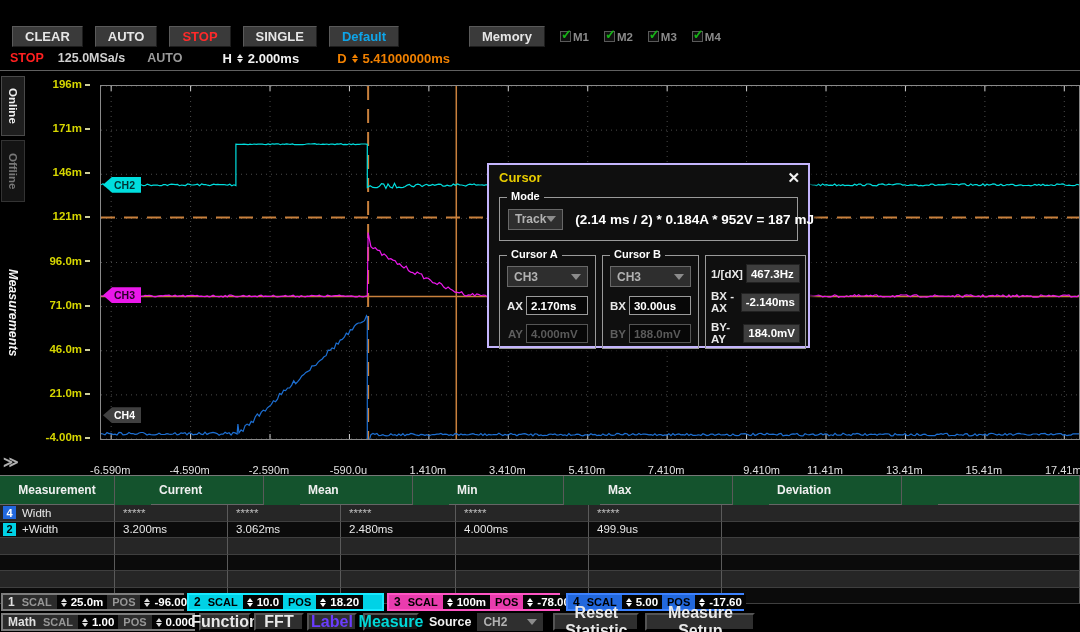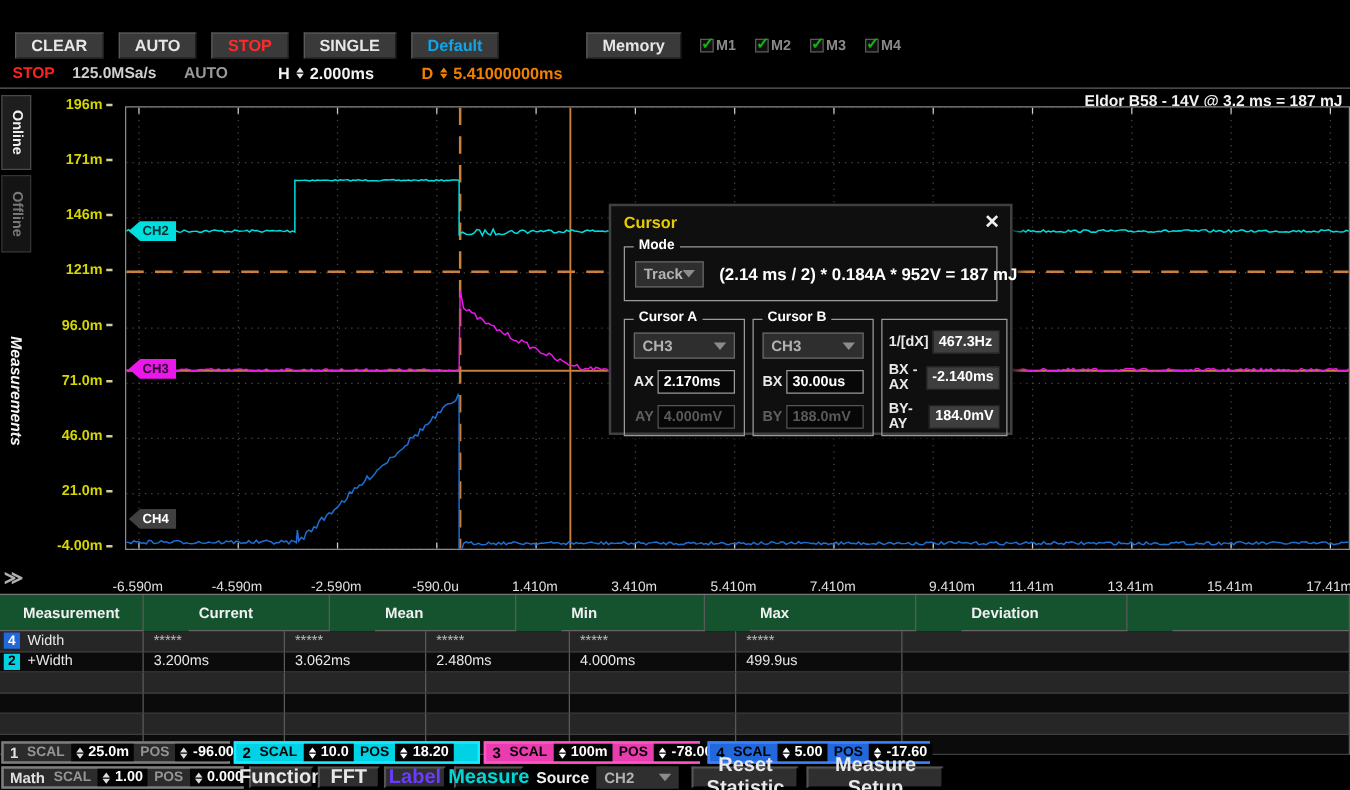--- a/index.html
+++ b/index.html
@@ -57,21 +57,21 @@
     font-size:11.5px; font-weight:bold; }
   .ylab:after { content:""; display:inline-block; width:5px; height:2px; background:#cfcf9a; margin-left:3px; vertical-align:middle; }
   .xlabels { position:absolute; left:100px; top:464px; width:980px; height:15px; }
   .xlab { position:absolute; transform:translateX(-50%); color:#e0e0e0; font-size:11px; white-space:nowrap; }
   .ch-arrow { position:absolute; left:2px; height:16px; padding:0 6px 0 11px;
     display:flex; align-items:center; font-size:10.5px; font-weight:bold;
     clip-path:polygon(0 50%, 24% 0, 100% 0, 100% 100%, 24% 100%); }
 
   
   .dialog { position:absolute; left:487px; top:163px; width:323px; height:185px;
-    background:#0f0f0f; border:2px solid #404040; box-shadow:4px 4px 8px rgba(0,0,0,.85); z-index:20; }
+    background:#0f0f0f; border:2px solid #c4b5fd; box-shadow:4px 4px 8px rgba(0,0,0,.85); z-index:20; }
   .dlg-title { height:24px; display:flex; align-items:center; justify-content:space-between;
     padding:0 8px 0 10px; }
   .dlg-title-text { color:#e8cc00; font-size:13px; font-weight:bold; }
   .dlg-close { color:#f0f0f0; font-size:15px; font-weight:bold; cursor:pointer; line-height:1; }
   .grp { position:relative; border:1px solid #9a9a9a; }
   .glabel { position:absolute; top:-8px; left:7px; background:#0f0f0f; padding:0 4px;
     font-size:11px; font-weight:bold; color:#fff; white-space:nowrap; }
   .grp-mode { margin:8px 10px 0 10px; height:44px; display:flex; align-items:center; padding:0 8px; }
   .dd { display:flex; align-items:center; justify-content:space-between; background:#2e2e2e;
     border:1px solid #686868; color:#b2b2b2; font-size:12px; font-weight:bold;
@@ -174,21 +174,20 @@
       </span>
     <span class="st-dval">5.41000000ms</span>
   </div>
   <div class="sepline"></div>
 
   <div class="side-tab tab-online">Online</div>
   <div class="side-tab tab-offline">Offline</div>
   <div class="side-tab tab-meas">Measurements</div>
   <div class="expander">≫</div>
 
-  <div class="scope-title">Eldor B58 - 14V @ 3.2 ms = 187 mJ</div>
   <div class="ylabels" id="ylabels">
       <div class="ylab" style="top: 78px;">196m</div>
       <div class="ylab" style="top: 122.125px;">171m</div>
       <div class="ylab" style="top: 166.25px;">146m</div>
       <div class="ylab" style="top: 210.375px;">121m</div>
       <div class="ylab" style="top: 254.5px;">96.0m</div>
       <div class="ylab" style="top: 298.625px;">71.0m</div>
       <div class="ylab" style="top: 342.75px;">46.0m</div>
       <div class="ylab" style="top: 386.875px;">21.0m</div>
       <div class="ylab" style="top: 431px;">-4.00m</div>

